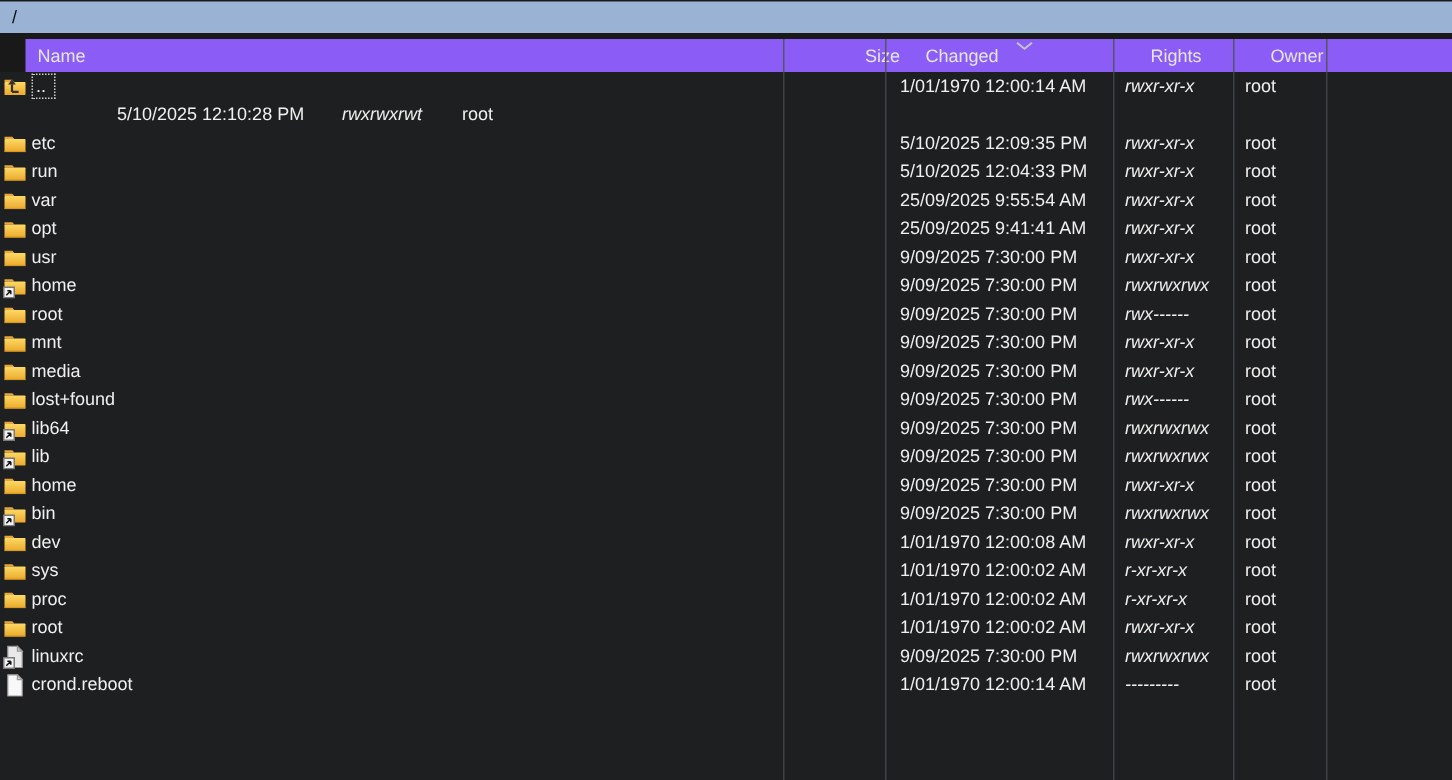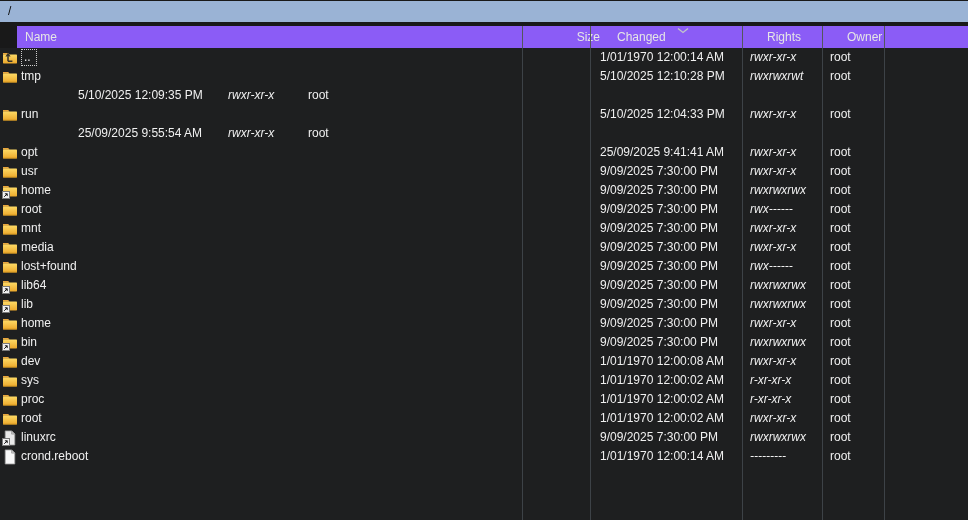--- a/index.html
+++ b/index.html
@@ -74,36 +74,36 @@
             </svg>
           </span>
           <span class="name-label focused">..</span>
         </div>
         <div class="cell c-size"></div>
         <div class="cell c-changed">1/01/1970 12:00:14 AM</div>
         <div class="cell c-rights">rwxr-xr-x</div>
         <div class="cell c-owner">root</div>
       </div>
       <div class="row">
-        <div class="cell c-name">
-          <span class="icon">
-            <svg width="16" height="16" viewBox="0 0 16 16">
-              <path d="M1,3.1 h5.3 l1.2,1.6 h-6.5 z" fill="#e9a63c"></path>
-              <rect x="1" y="4.6" width="14" height="8.8" rx="0.6" fill="url(#fg)"></rect>
-              <rect x="1" y="12.6" width="14" height="0.8" fill="#d59a22"></rect>
-            </svg>
-          </span>
-          <span class="name-label">tmp</span>
-        </div>
         <div class="cell c-size"></div>
         <div class="cell c-changed">5/10/2025 12:10:28 PM</div>
         <div class="cell c-rights">rwxrwxrwt</div>
         <div class="cell c-owner">root</div>
       </div>
       <div class="row">
+        <div class="cell c-name">
+          <span class="icon">
+            <svg width="16" height="16" viewBox="0 0 16 16">
+              <path d="M1,3.1 h5.3 l1.2,1.6 h-6.5 z" fill="#e9a63c"></path>
+              <rect x="1" y="4.6" width="14" height="8.8" rx="0.6" fill="url(#fg)"></rect>
+              <rect x="1" y="12.6" width="14" height="0.8" fill="#d59a22"></rect>
+            </svg>
+          </span>
+          <span class="name-label">etc</span>
+        </div>
         <div class="cell c-size"></div>
         <div class="cell c-changed">5/10/2025 12:09:35 PM</div>
         <div class="cell c-rights">rwxr-xr-x</div>
         <div class="cell c-owner">root</div>
       </div>
       <div class="row">
         <div class="cell c-name">
           <span class="icon">
             <svg width="16" height="16" viewBox="0 0 16 16">
               <path d="M1,3.1 h5.3 l1.2,1.6 h-6.5 z" fill="#e9a63c"></path>
@@ -112,20 +112,30 @@
             </svg>
           </span>
           <span class="name-label">run</span>
         </div>
         <div class="cell c-size"></div>
         <div class="cell c-changed">5/10/2025 12:04:33 PM</div>
         <div class="cell c-rights">rwxr-xr-x</div>
         <div class="cell c-owner">root</div>
       </div>
       <div class="row">
+        <div class="cell c-name">
+          <span class="icon">
+            <svg width="16" height="16" viewBox="0 0 16 16">
+              <path d="M1,3.1 h5.3 l1.2,1.6 h-6.5 z" fill="#e9a63c"></path>
+              <rect x="1" y="4.6" width="14" height="8.8" rx="0.6" fill="url(#fg)"></rect>
+              <rect x="1" y="12.6" width="14" height="0.8" fill="#d59a22"></rect>
+            </svg>
+          </span>
+          <span class="name-label">var</span>
+        </div>
         <div class="cell c-size"></div>
         <div class="cell c-changed">25/09/2025 9:55:54 AM</div>
         <div class="cell c-rights">rwxr-xr-x</div>
         <div class="cell c-owner">root</div>
       </div>
       <div class="row">
         <div class="cell c-name">
           <span class="icon">
             <svg width="16" height="16" viewBox="0 0 16 16">
               <path d="M1,3.1 h5.3 l1.2,1.6 h-6.5 z" fill="#e9a63c"></path>

